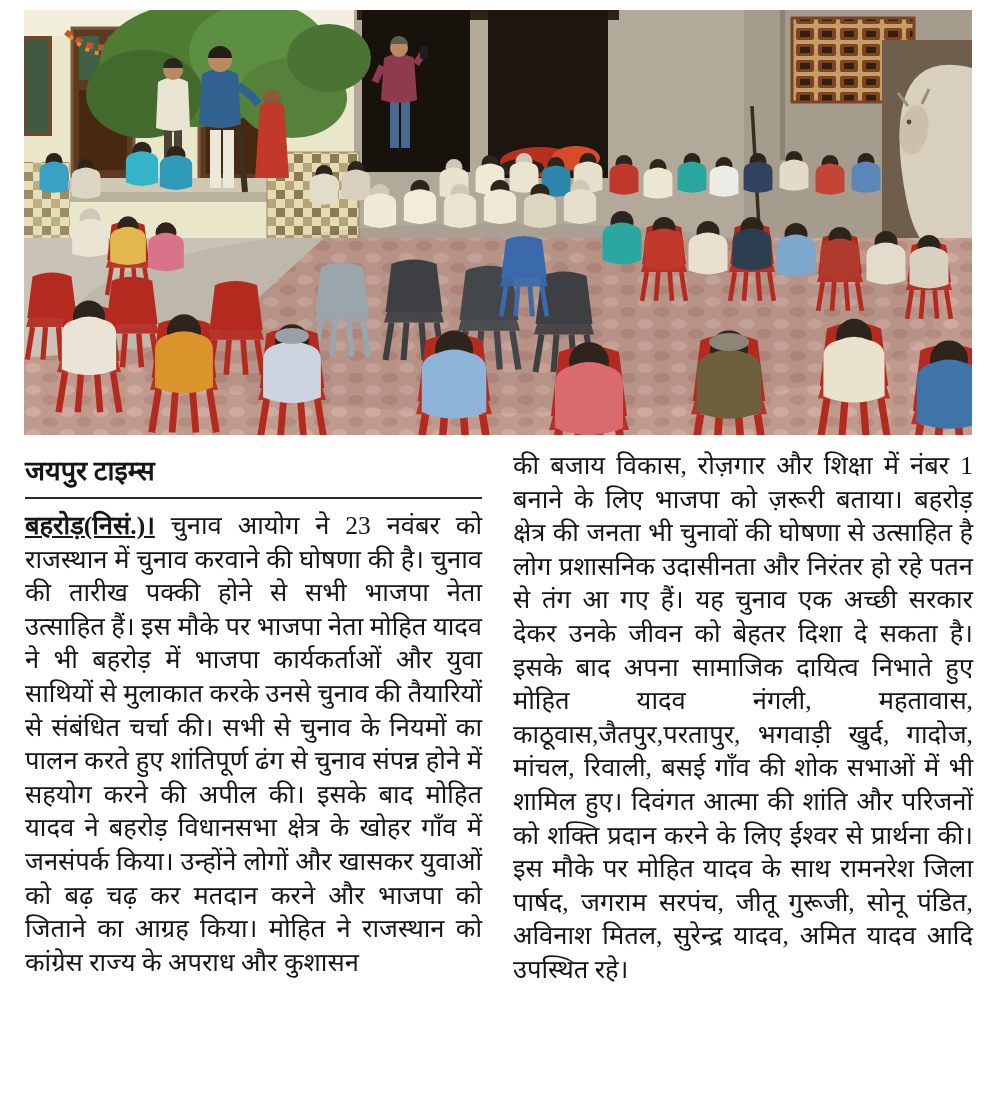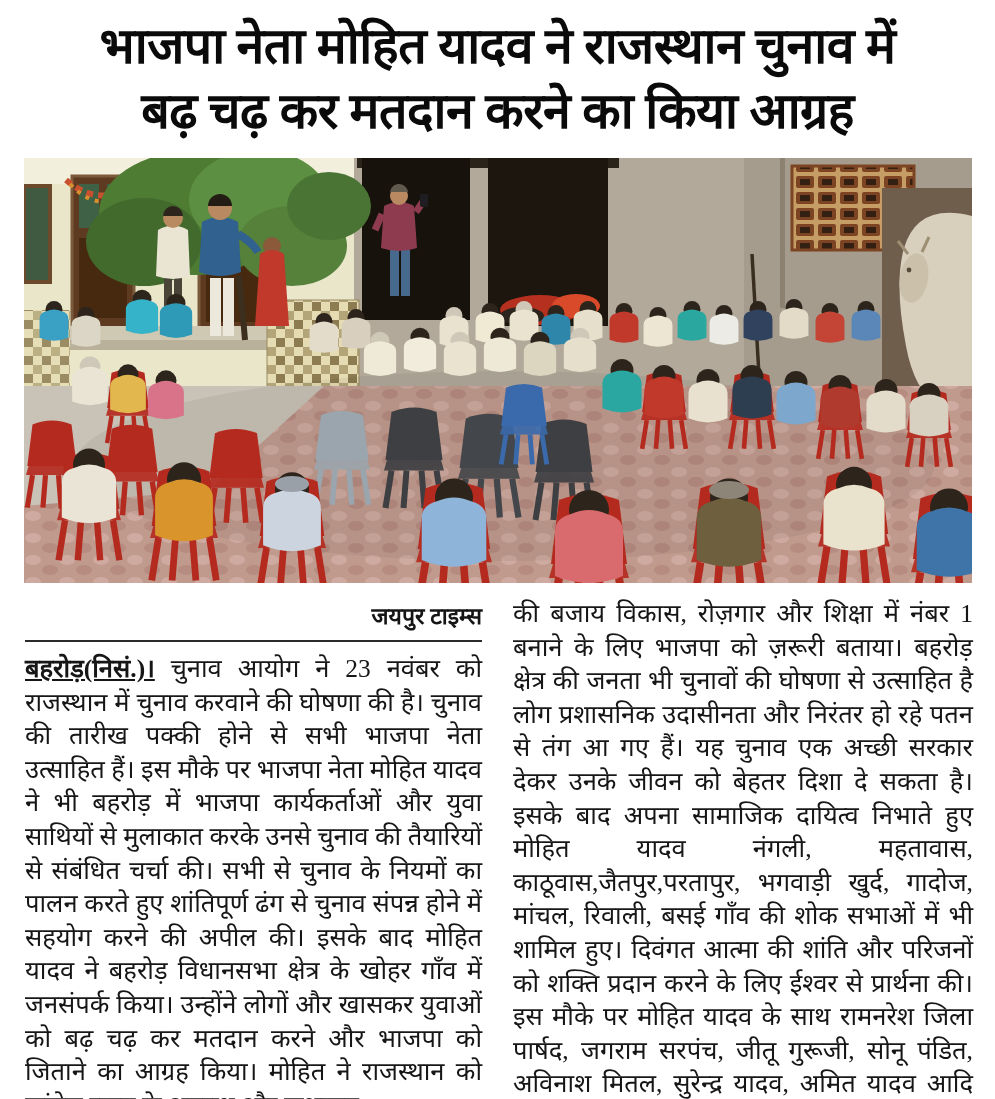--- a/index.html
+++ b/index.html
@@ -10,34 +10,30 @@
   .headline{
     margin:0;padding:14px 26px 4px;text-align:center;
     font-size:50px;line-height:65px;font-weight:800;color:#0a0a0a;letter-spacing:-0.5px;
   }
   .headline .hl{display:block;}
   .photo{margin:10px 0 0 24px;width:948px;height:425px;overflow:hidden;}
   .photo svg{display:block;}
   .columns{display:flex;gap:31px;padding:14px 22px 0 25px;}
   .col-left{width:457px;flex:0 0 auto;}
   .col-right{width:460px;flex:0 0 auto;}
-  .byline{text-align:right;font-size:23px;font-weight:700;color:#151515;padding:2px 0 9px;}
+  .byline{text-align:left;font-size:27px;font-weight:700;color:#151515;padding:2px 0 9px;}
   .rule{border-bottom:2.5px solid #2b2b2b;margin:0 0 10px 0;}
   p.body{margin:0;font-size:25.5px;line-height:33.6px;text-align:justify;color:#161616;}
   .lead{font-weight:700;text-decoration:underline;}
 </style>
 </head>
 <body>
 
 <div class="page">
 
-  <h1 class="headline">
-    <span class="hl">भाजपा नेता मोहित यादव ने राजस्थान चुनाव में</span>
-    <span class="hl">बढ़ चढ़ कर मतदान करने का किया आग्रह</span>
-  </h1>
 
   <figure class="photo">
     <svg viewBox="0 0 948 425" width="948" height="425" preserveAspectRatio="none">
       <defs>
         <pattern id="mosaic" width="18" height="18" patternUnits="userSpaceOnUse">
           <rect width="18" height="18" fill="#e6dcb4"></rect>
           <rect width="9" height="9" fill="#8d7c52"></rect>
           <rect x="9" y="9" width="9" height="9" fill="#b3a578"></rect>
         </pattern>
         <pattern id="jali" width="22" height="16" patternUnits="userSpaceOnUse">

